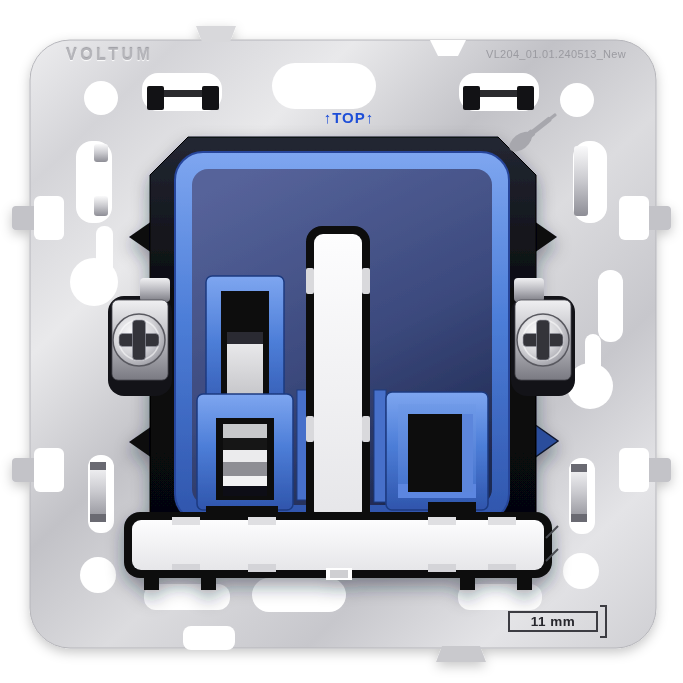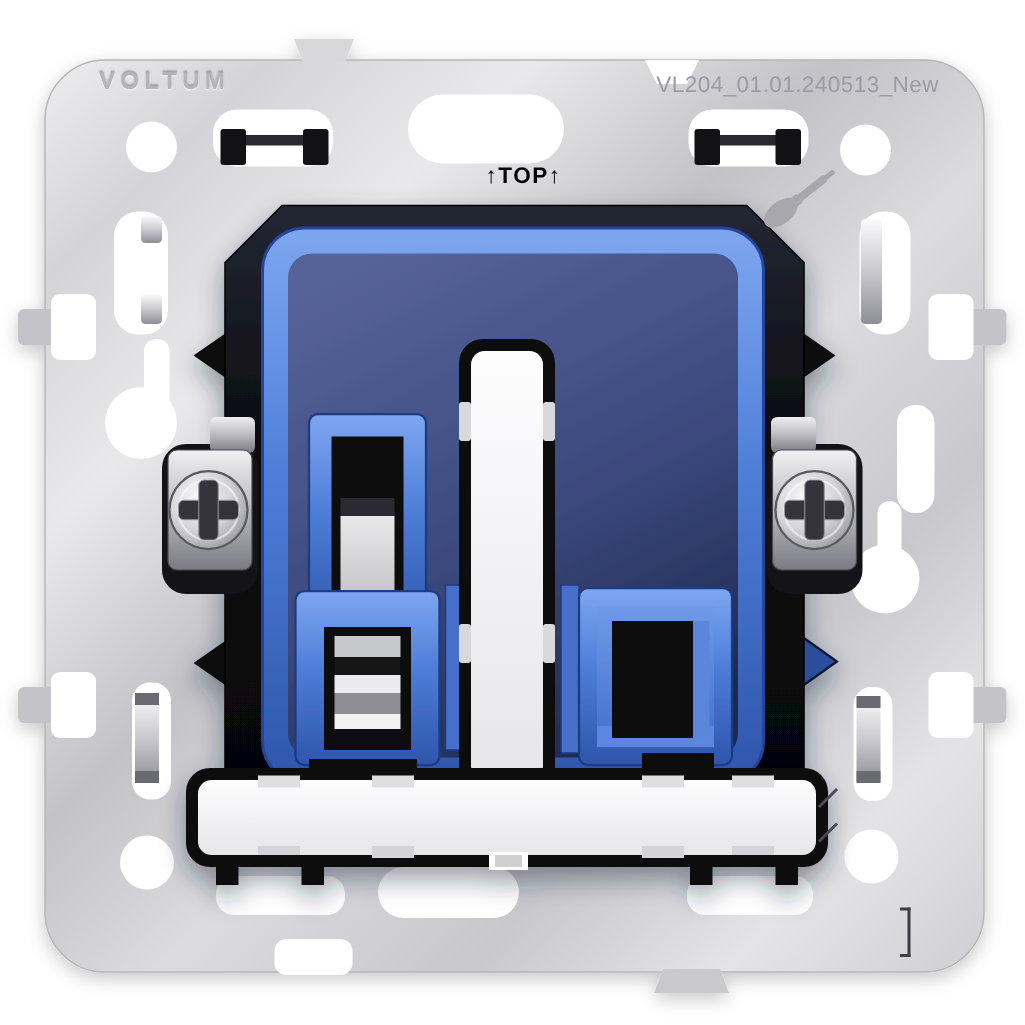--- a/index.html
+++ b/index.html
@@ -2,23 +2,23 @@
 <html><head>
 <meta charset="utf-8">
 <style>
   html,body{margin:0;padding:0;background:#ffffff;}
   .stage{position:relative;width:683px;height:683px;background:#ffffff;overflow:hidden;
          font-family:"Liberation Sans", sans-serif;}
   .stage svg{position:absolute;left:0;top:0;}
   .etch{position:absolute;white-space:nowrap;}
   .brand{left:66px;top:46px;font-size:16px;font-weight:700;letter-spacing:3.5px;
          color:#b4b4b9;text-shadow:0 1px 1px rgba(255,255,255,.95),0 -1px 1px rgba(125,125,133,.7);}
-  .partno{right:57px;top:48px;font-size:15px;letter-spacing:.3px;color:#9b9ba1;}
+  .partno{right:57px;top:48px;font-size:11px;letter-spacing:.3px;color:#9b9ba1;}
   .toplabel{left:279px;top:109px;width:140px;text-align:center;font-size:15px;font-weight:600;
-            letter-spacing:1px;color:#000000;}
+            letter-spacing:1px;color:#1d4ed8;}
   .rating{left:242px;top:604px;width:220px;text-align:center;font-size:15.5px;font-weight:600;
           color:#38383e;letter-spacing:.6px;word-spacing:7px;}
   .dimbox{left:508px;top:611px;width:90px;height:21px;border:2px solid #3c3c42;
           display:flex;align-items:center;justify-content:center;box-sizing:border-box;
           font-size:13.5px;font-weight:700;color:#26262c;letter-spacing:.5px;}
   .dimbracket{left:600px;top:605px;width:7px;height:33px;box-sizing:border-box;
           border-top:2px solid #3c3c42;border-bottom:2px solid #3c3c42;border-right:2px solid #3c3c42;}
 </style>
 </head>
 <body>
@@ -247,14 +247,17 @@
 
   <g stroke="#4a4c52" stroke-width="2">
     <line x1="546" y1="538" x2="558" y2="526"></line>
     <line x1="546" y1="561" x2="558" y2="549"></line>
   </g>
 </svg>
 
 <div class="etch brand">VOLTUM</div>
 <div class="etch partno">VL204_01.01.240513_New</div>
 <div class="etch toplabel">↑TOP↑</div>
+<div class="etch dimbox">
+  <span>11 mm</span>
+</div>
 <div class="etch dimbracket"></div>
 </div>
 
 </body></html>

